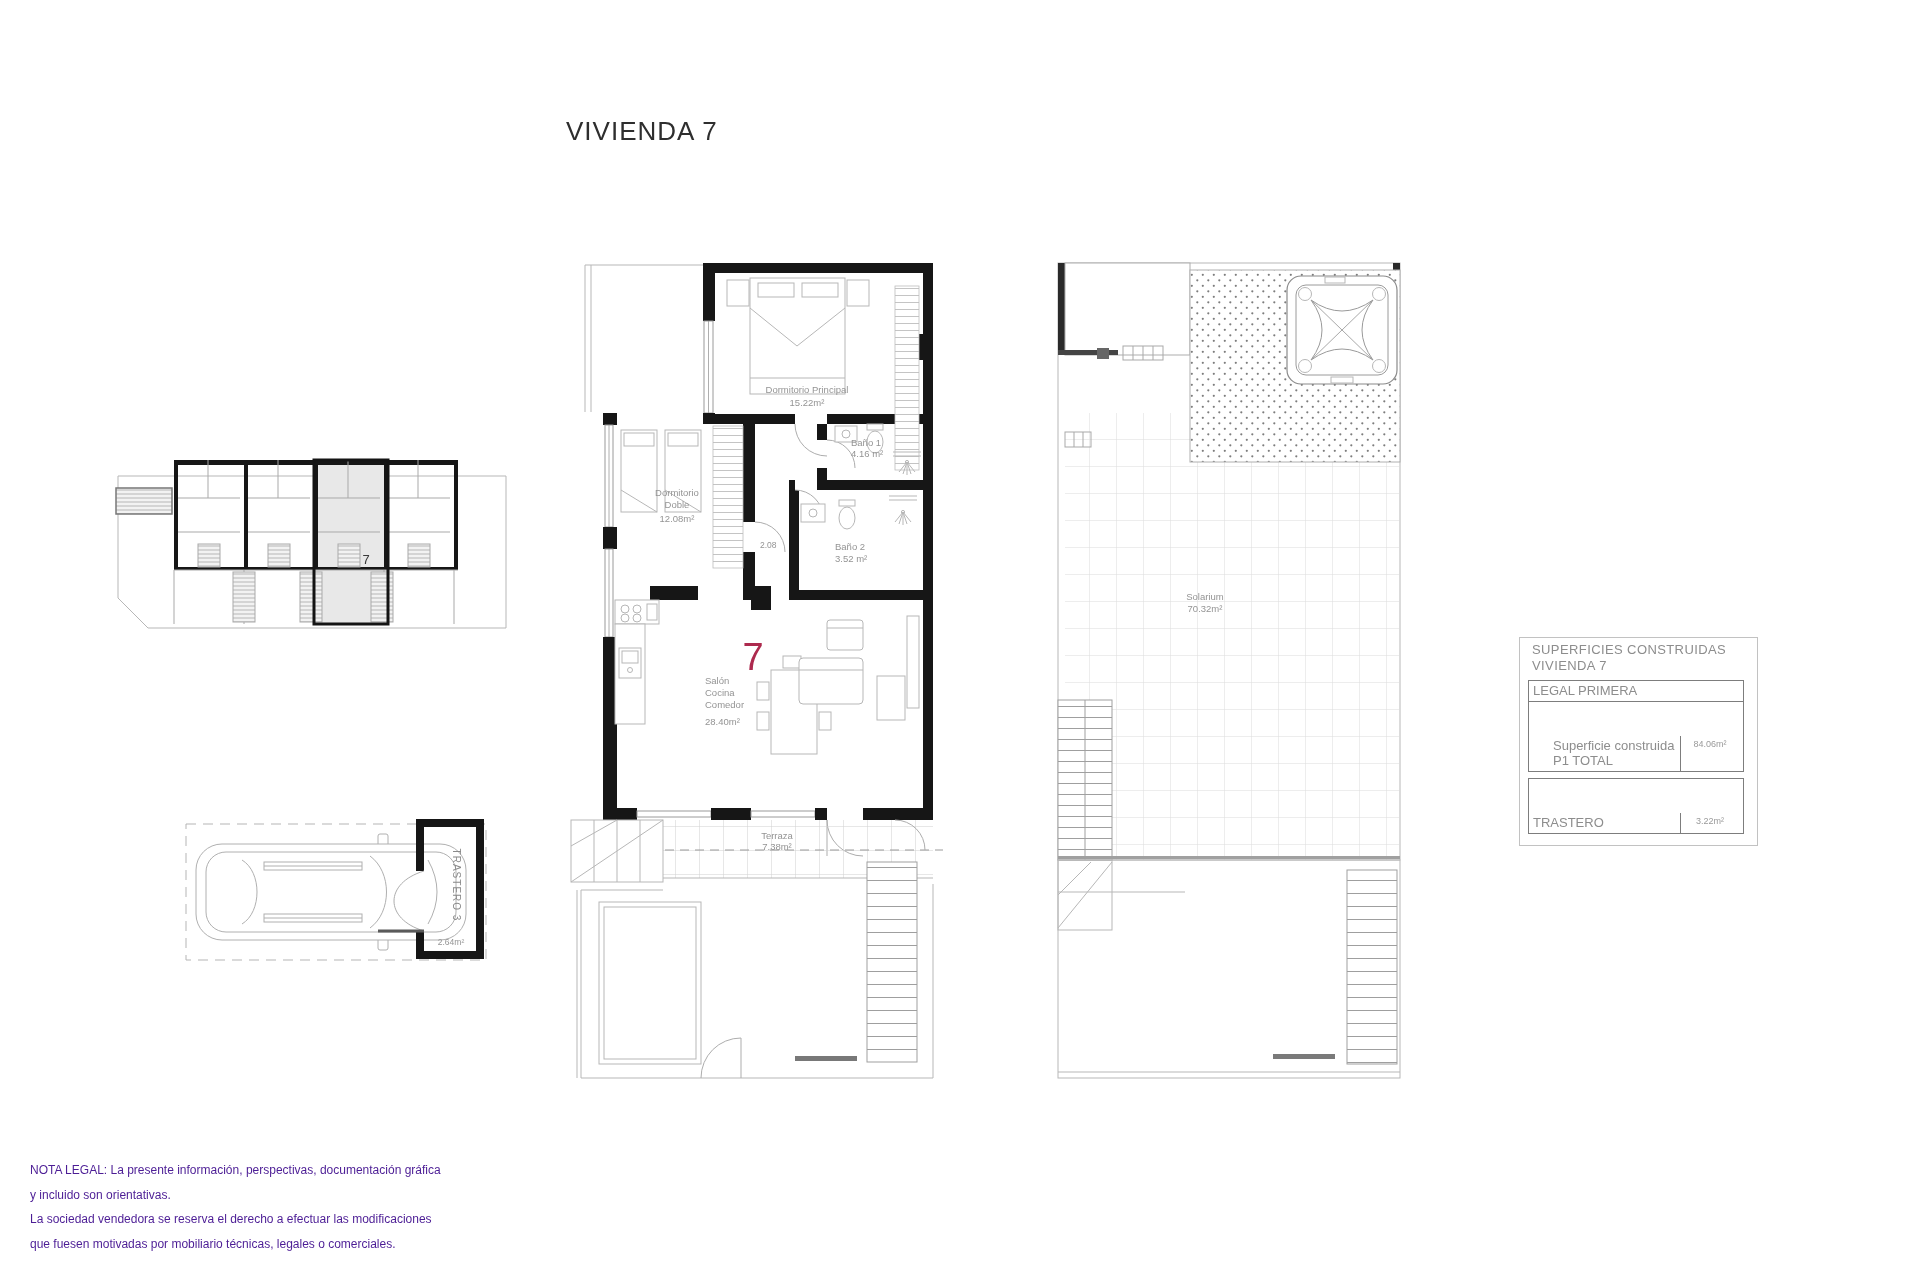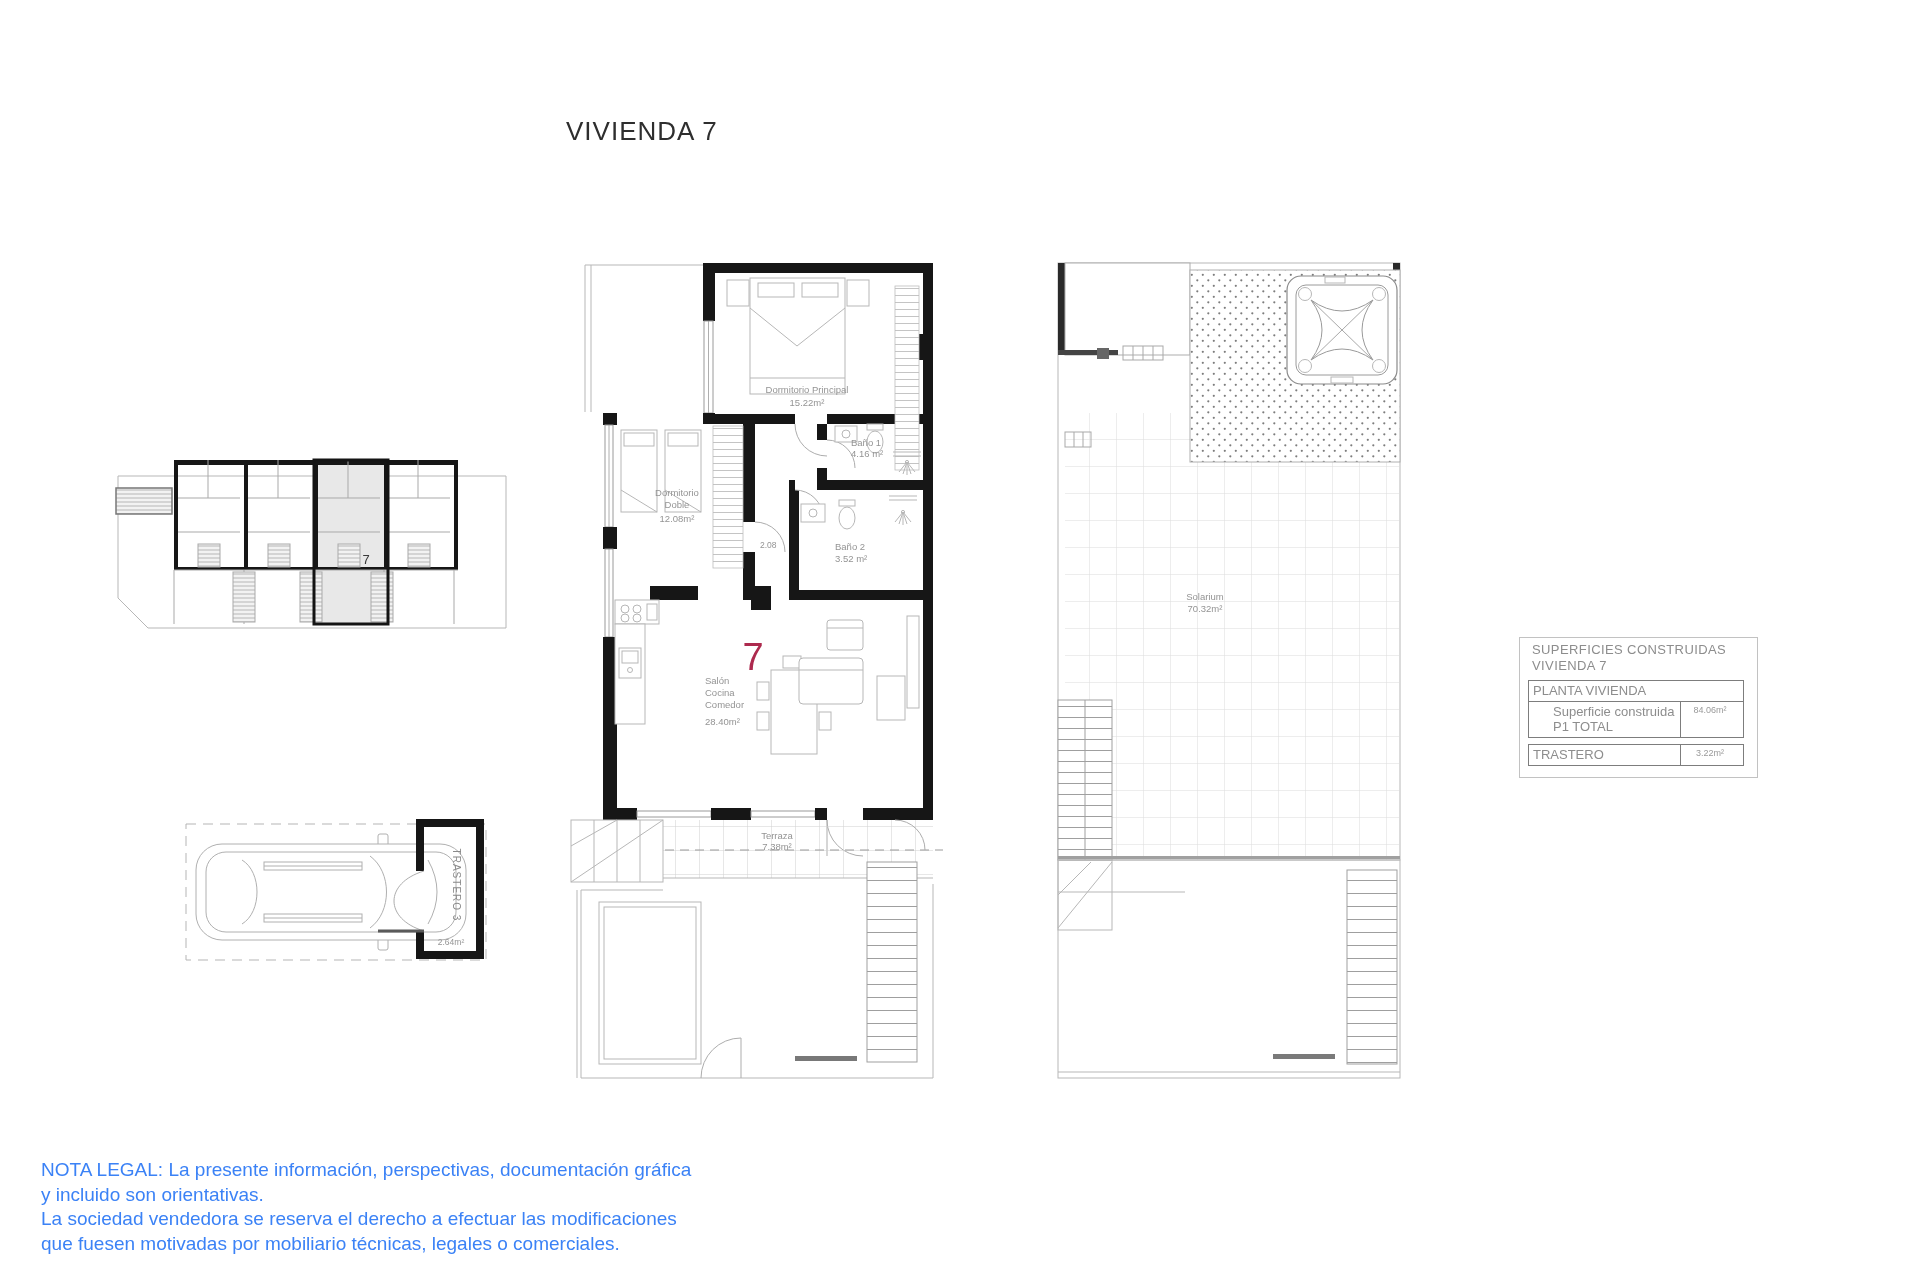--- a/index.html
+++ b/index.html
@@ -20,27 +20,27 @@
   .win{fill:#ffffff;stroke:#9a9a9a;stroke-width:1;}
   .arc{fill:none;stroke:#adadad;stroke-width:1;}
   .dash{fill:none;stroke:#9a9a9a;stroke-width:1;stroke-dasharray:9 6;}
   
   #summary{left:1528px;top:642px;width:216px;color:#8d8d8d;}
   #summary .frame{position:absolute;left:-9px;top:-5px;right:-14px;bottom:-12px;
                   border:1px solid #c2c2c2;}
   #summary .ttl{font-size:13px;line-height:16px;letter-spacing:.4px;padding-left:4px;position:relative;}
   #summary .box{position:relative;border:1px solid #7d7d7d;margin-top:6px;background:#fff;}
   #summary .hdr{font-size:13px;padding:2px 4px 3px 4px;border-bottom:1px solid #7d7d7d;}
-  #summary .split{display:flex;align-items:stretch;}
+  #summary .split{display:flex;align-items:stretch;margin-top:34px;}
   #summary .lbl{flex:1;font-size:13px;padding:2px 4px 3px 4px;}
   #summary .ind{padding-left:24px;}
   #summary .val{width:58px;border-left:1px solid #7d7d7d;font-size:9px;text-align:center;
                 padding:3px 4px 0 0;color:#9a9a9a;}
   
-  #legal{left:41px;top:1158px;width:740px;font-size:19px;line-height:24.5px;color:#3b82f6;}
+  #legal{left:30px;top:1158px;width:740px;font-size:12px;line-height:24.5px;color:#4c1d95;}
 </style>
 </head>
 <body>
 
 <div id="canvas">
 
   <svg width="0" height="0" style="position:absolute">
     <defs>
       <pattern id="p-grid27" width="27" height="27" patternUnits="userSpaceOnUse">
         <path d="M27,0 H0 V27" fill="none" stroke="#dcdcdc" stroke-width="1"></path>
@@ -386,21 +386,21 @@
     </g>
     <text x="170" y="350" text-anchor="middle" class="rlabel">Solarium</text>
     <text x="170" y="362" text-anchor="middle" class="rlabel">70.32m²</text>
   </svg>
 
   <div id="summary" class="abs">
     <div class="frame"></div>
     <div class="ttl">SUPERFICIES CONSTRUIDAS</div>
     <div class="ttl">VIVIENDA 7</div>
     <div class="box">
-      <div class="hdr">PLANTA VIVIENDA</div>
+      <div class="hdr">LEGAL PRIMERA</div>
       <div class="split">
         <div class="lbl ind">Superficie construida P1 TOTAL</div>
         <div class="val">84.06m²</div>
       </div>
     </div>
     <div class="box">
       <div class="split">
         <div class="lbl">TRASTERO</div>
         <div class="val">3.22m²</div>
       </div>

